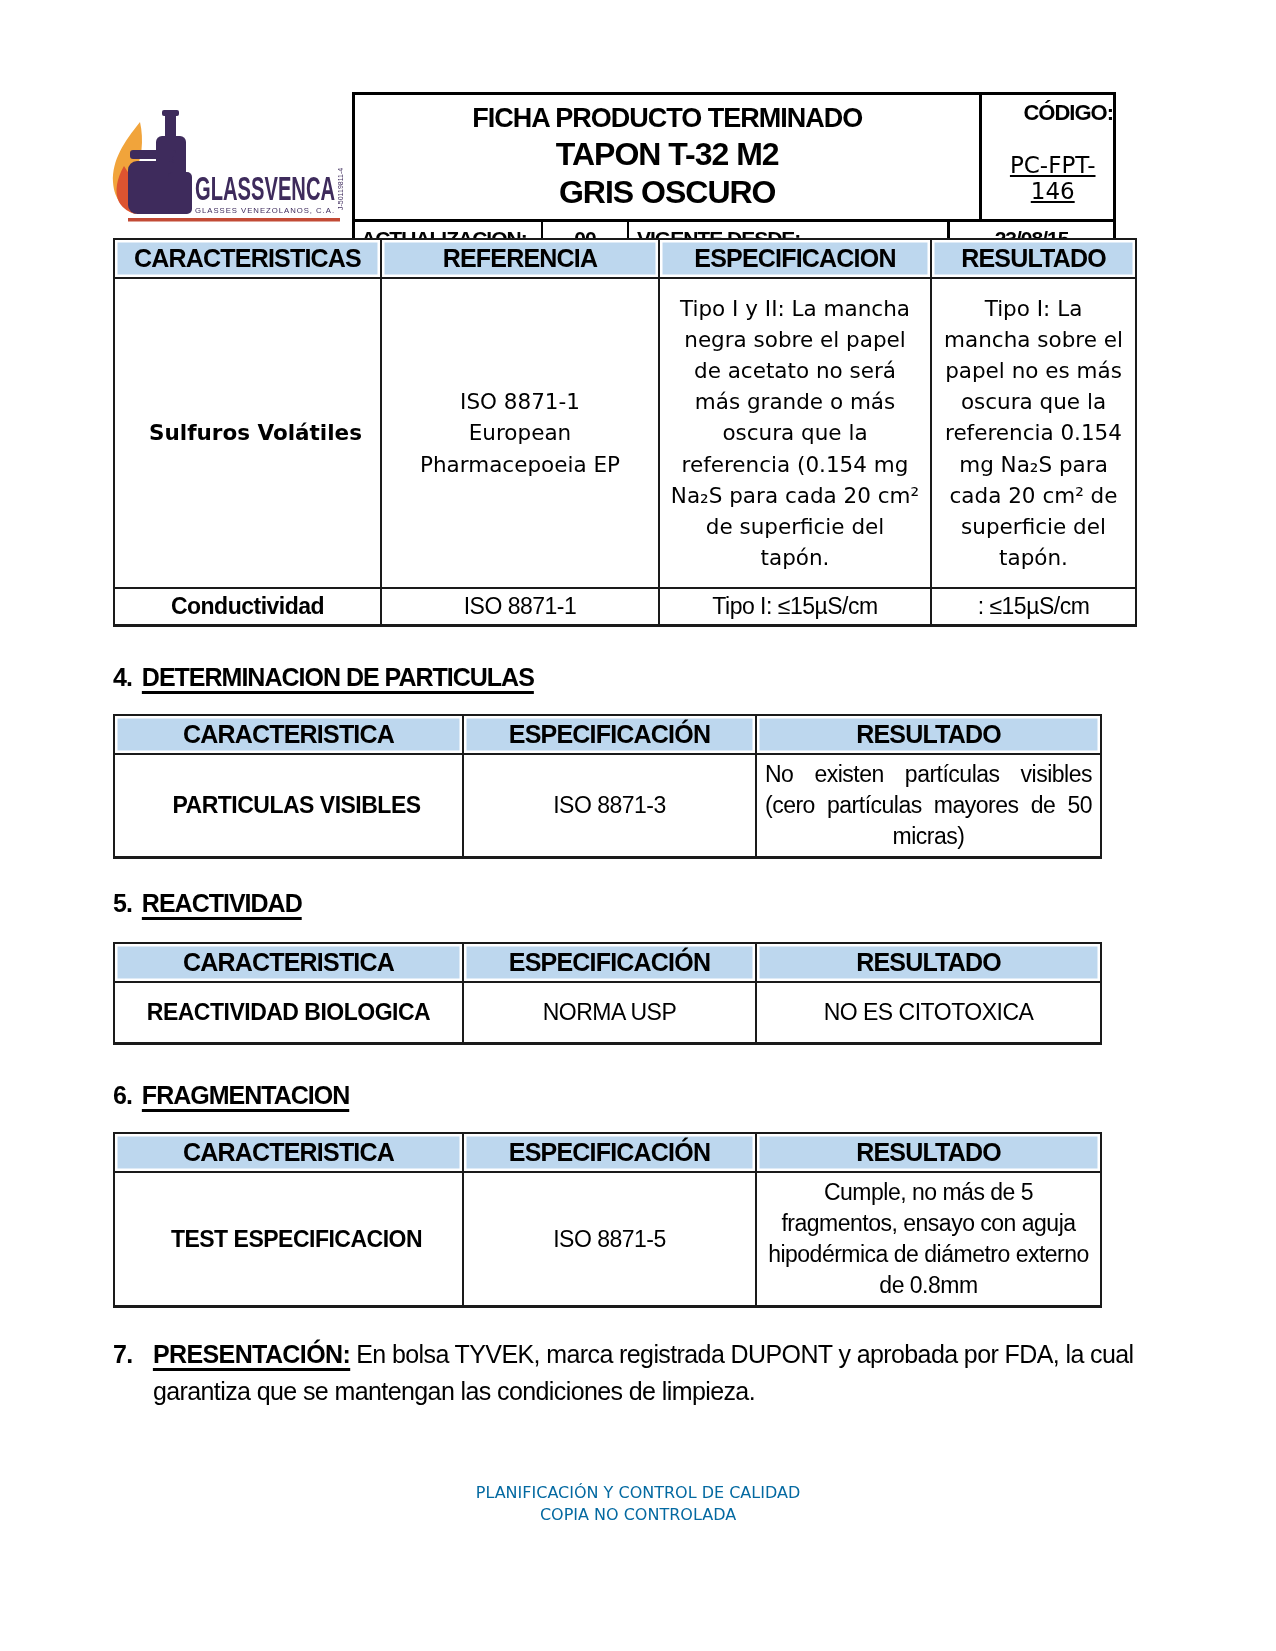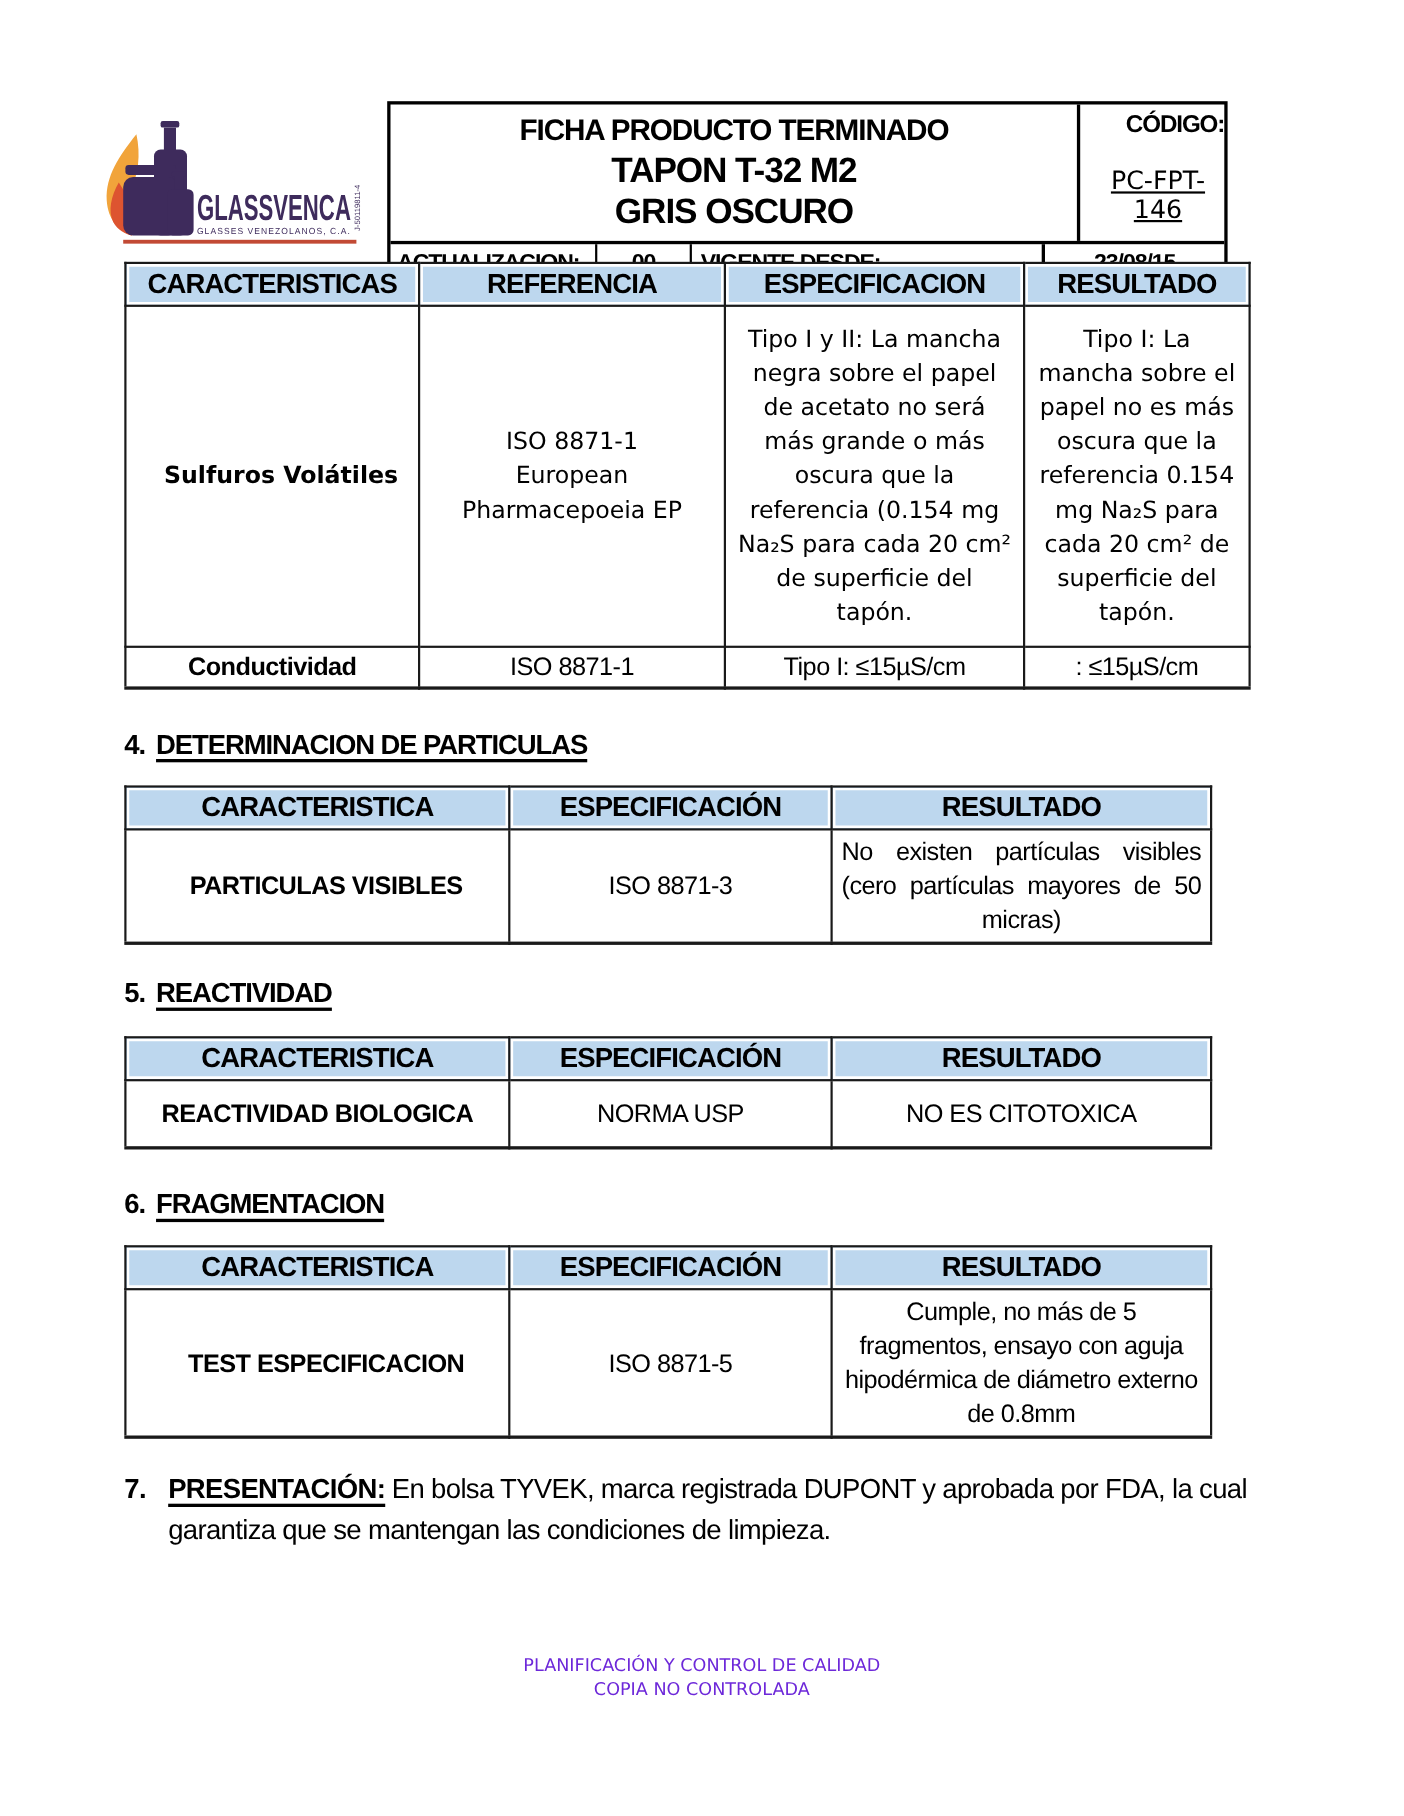--- a/index.html
+++ b/index.html
@@ -2,21 +2,21 @@
 <html><head>
 <meta charset="utf-8">
 <style>
   html,body{margin:0;padding:0;background:#fff;}
   .page{position:relative;width:1276px;height:1651px;background:#fff;overflow:hidden;
         font-family:"Liberation Sans",sans-serif;color:#000;}
   .condb{font-family:"Liberation Sans",sans-serif;letter-spacing:-1px;font-weight:bold;}
   .vbody{font-family:"DejaVu Sans",sans-serif;}
 
   
-  .logo{position:absolute;left:84px;top:96px;width:252px;height:132px;}
+  .logo{position:absolute;left:100px;top:96px;width:252px;height:132px;}
 
   
   .hdrbox{position:absolute;left:352px;top:92px;width:764px;border:3px solid #000;box-sizing:border-box;}
   .hdr-main{display:flex;}
   .hdr-title{width:697px;border-right:3px solid #000;box-sizing:border-box;text-align:center;padding:6px 16px 8px;}
   .t1{font-size:27px;line-height:34px;}
   .t2,.t3{font-size:32px;line-height:38px;}
   .hdr-cod{flex:1;padding:5px 0 0 10px;box-sizing:border-box;}
   .cod-label{font-size:22px;margin-left:31px;}
   .cod-value{font-size:23px;margin-top:26px;text-align:center;text-decoration:underline;}
@@ -51,21 +51,21 @@
   .mt36{margin-top:36px;} .mt30{margin-top:30px;} .mt24{margin-top:24px;} .mt22{margin-top:22px;}
 
   
   .para7{display:flex;margin-top:28px;font-size:25px;letter-spacing:-0.6px;line-height:1.45;font-weight:bold;}
   .para7 .num{width:40px;}
   .para7 .body{width:985px;font-weight:normal;}
   .para7 .lbl{font-weight:bold;text-decoration:underline;text-decoration-thickness:2.5px;text-underline-offset:5px;margin-right:6px;}
 
   
   .footer{position:absolute;left:0;top:1482px;width:1276px;text-align:center;
-          font-family:"DejaVu Sans",sans-serif;font-size:16px;line-height:1.4;color:#6d28d9;margin-top:21px;}
+          font-family:"DejaVu Sans",sans-serif;font-size:16px;line-height:1.4;color:#0369a1;}
 </style>
 </head>
 <body>
 
 <div class="page">
 
   <div class="logo">
     <svg viewBox="0 0 252 132" width="252" height="132">
       <g>
         <path d="M40 26 C24 46 12 64 13 86 C14 104 25 115 36 118 C26 104 27 90 34 78 C42 64 44 44 40 26 Z" fill="#F1A43B"></path>

